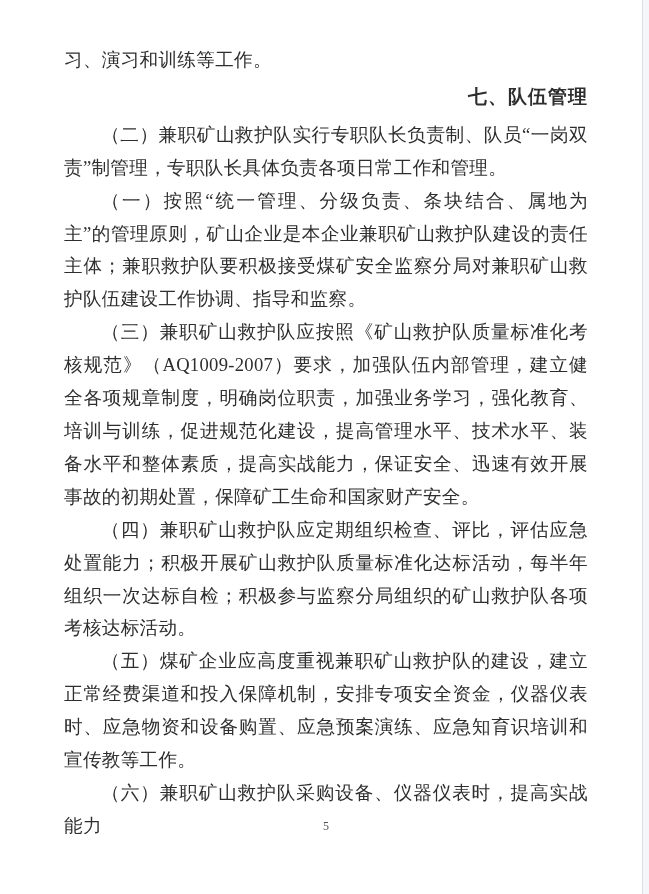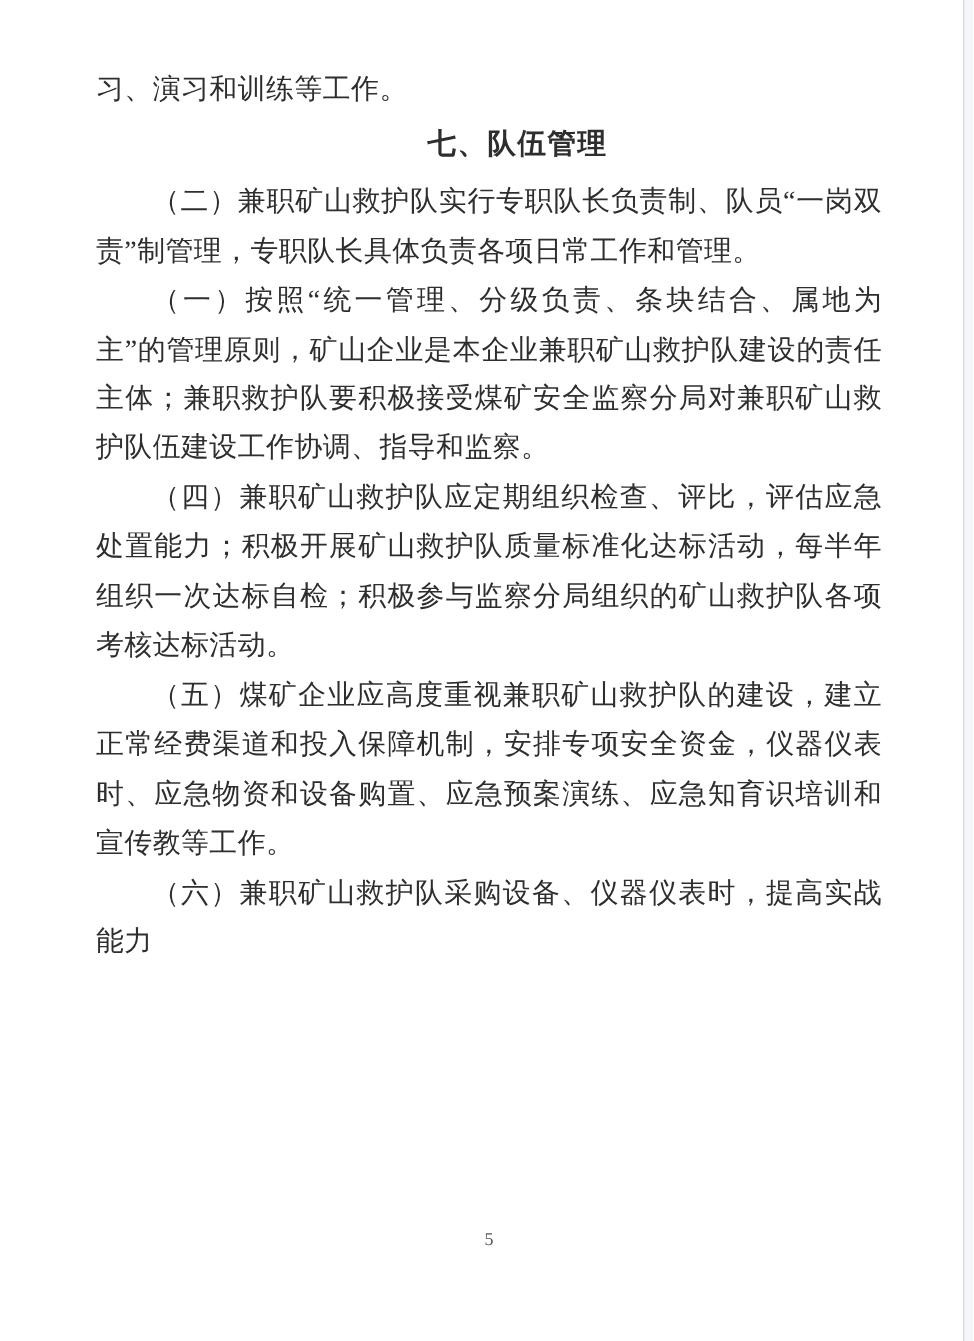--- a/index.html
+++ b/index.html
@@ -37,21 +37,21 @@
   }
   .continuation-line {
     margin: 0;
     text-indent: 0;
   }
   .section-heading {
     margin: 4px 0 5px 0;
     font-size: 19px;
     font-weight: bold;
     text-indent: 2em;
-    text-align: center;
+    text-align: right;
     letter-spacing: 1px;
   }
   .para {
     margin: 0;
     text-indent: 2em;
   }
   .page-number {
     position: absolute;
     left: 64px;
     top: 819px;
@@ -70,20 +70,21 @@
 
   <div class="content">
     <p class="continuation-line">习、演习和训练等工作。</p>
 
     <h2 class="section-heading">七、队伍管理</h2>
 
     <p class="para">（二）兼职矿山救护队实行专职队长负责制、队员“一岗双责”制管理，专职队长具体负责各项日常工作和管理。</p>
 
     <p class="para">（一）按照“统一管理、分级负责、条块结合、属地为主”的管理原则，矿山企业是本企业兼职矿山救护队建设的责任主体；兼职救护队要积极接受煤矿安全监察分局对兼职矿山救护队伍建设工作协调、指导和监察。</p>
 
+    <p class="para">（三）兼职矿山救护队应按照《矿山救护队质量标准化考核规范》（AQ1009-2007）要求，加强队伍内部管理，建立健全各项规章制度，明确岗位职责，加强业务学习，强化教育、培训与训练，促进规范化建设，提高管理水平、技术水平、装备水平和整体素质，提高实战能力，保证安全、迅速有效开展事故的初期处置，保障矿工生命和国家财产安全。</p>
 
     <p class="para">（四）兼职矿山救护队应定期组织检查、评比，评估应急处置能力；积极开展矿山救护队质量标准化达标活动，每半年组织一次达标自检；积极参与监察分局组织的矿山救护队各项考核达标活动。</p>
 
     <p class="para">（五）煤矿企业应高度重视兼职矿山救护队的建设，建立正常经费渠道和投入保障机制，安排专项安全资金，仪器仪表时、应急物资和设备购置、应急预案演练、应急知育识培训和宣传教等工作。</p>
 
     <p class="para">（六）兼职矿山救护队采购设备、仪器仪表时，提高实战能力</p>
   </div>
 
   <div class="page-number">5</div>
 

